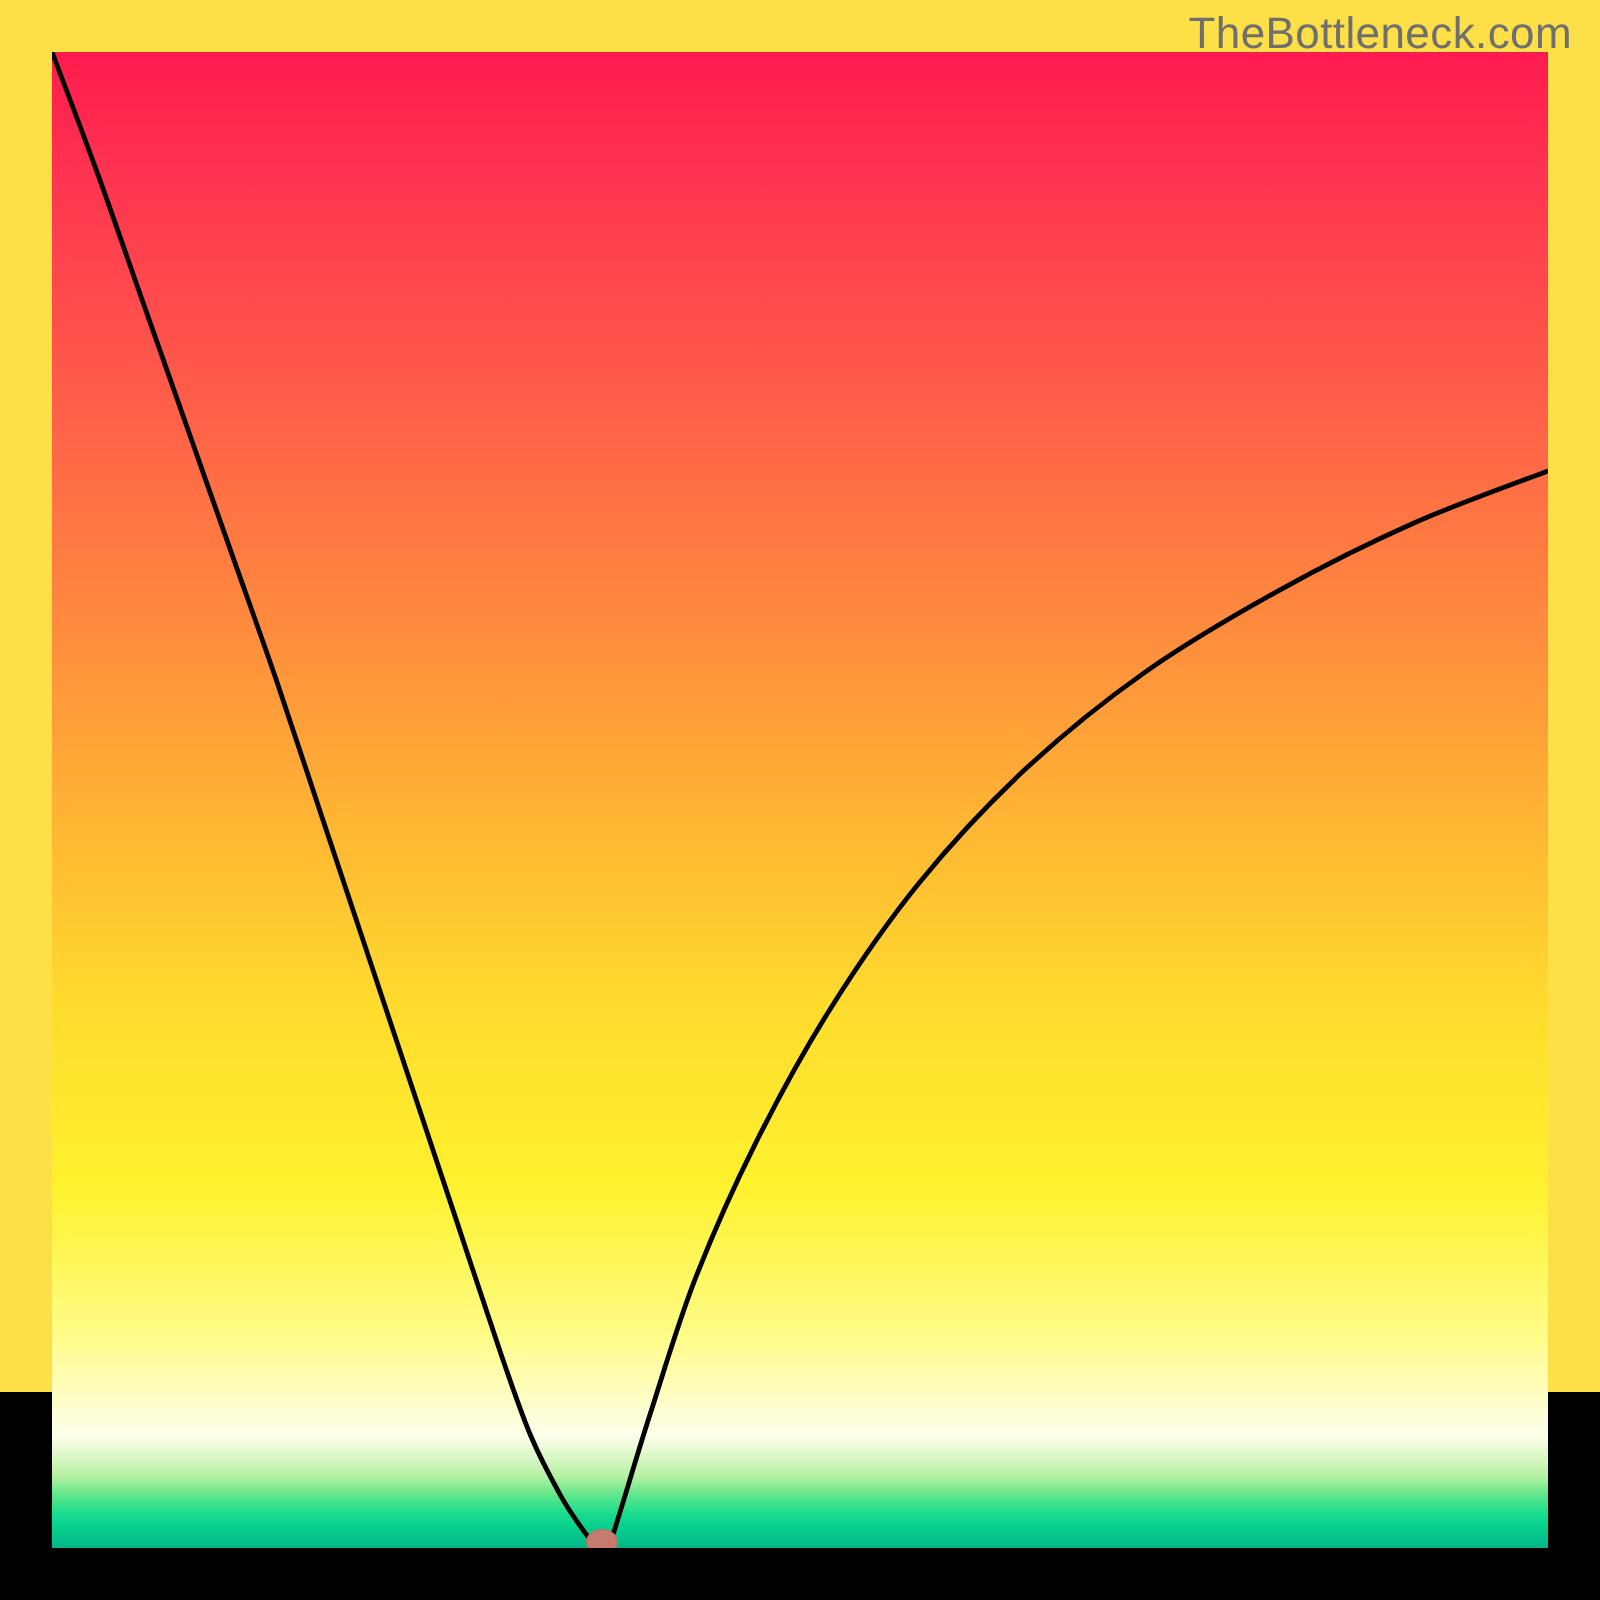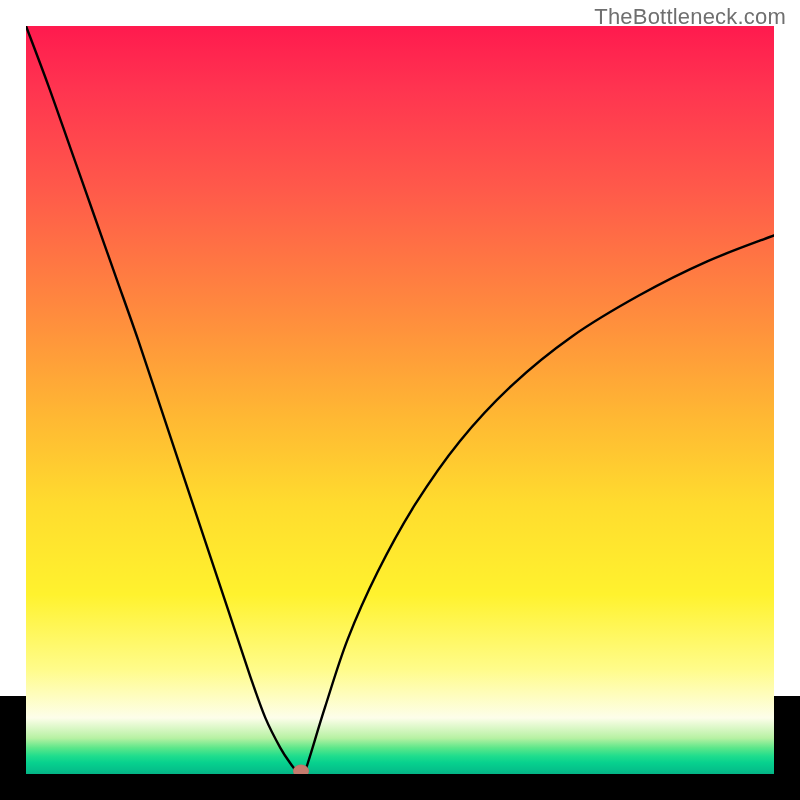--- a/index.html
+++ b/index.html
@@ -8,21 +8,21 @@
     width: 800px;
     height: 800px;
     overflow: hidden;
     background: #000;
     font-family: Arial, Helvetica, sans-serif;
   }
   .frame {
     position: relative;
     width: 800px;
     height: 696px;
-    background: #ffffff;
+    background: #fde047;
   }
   .watermark {
     position: absolute;
     top: 4px;
     right: 14px;
     color: #6f6f6f;
     font-size: 22px;
     font-weight: 400;
     letter-spacing: 0.2px;
     z-index: 4;

